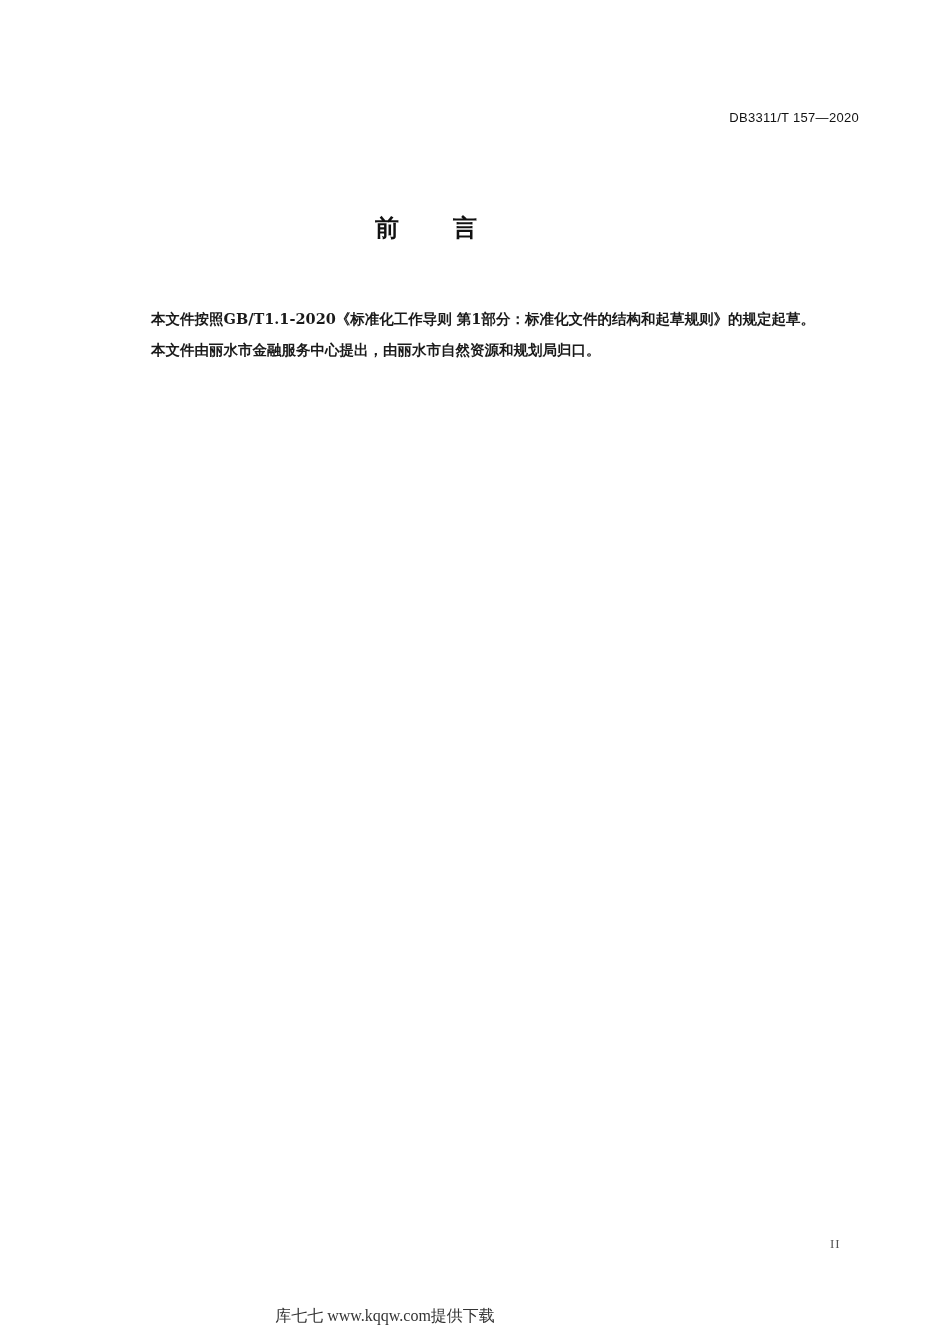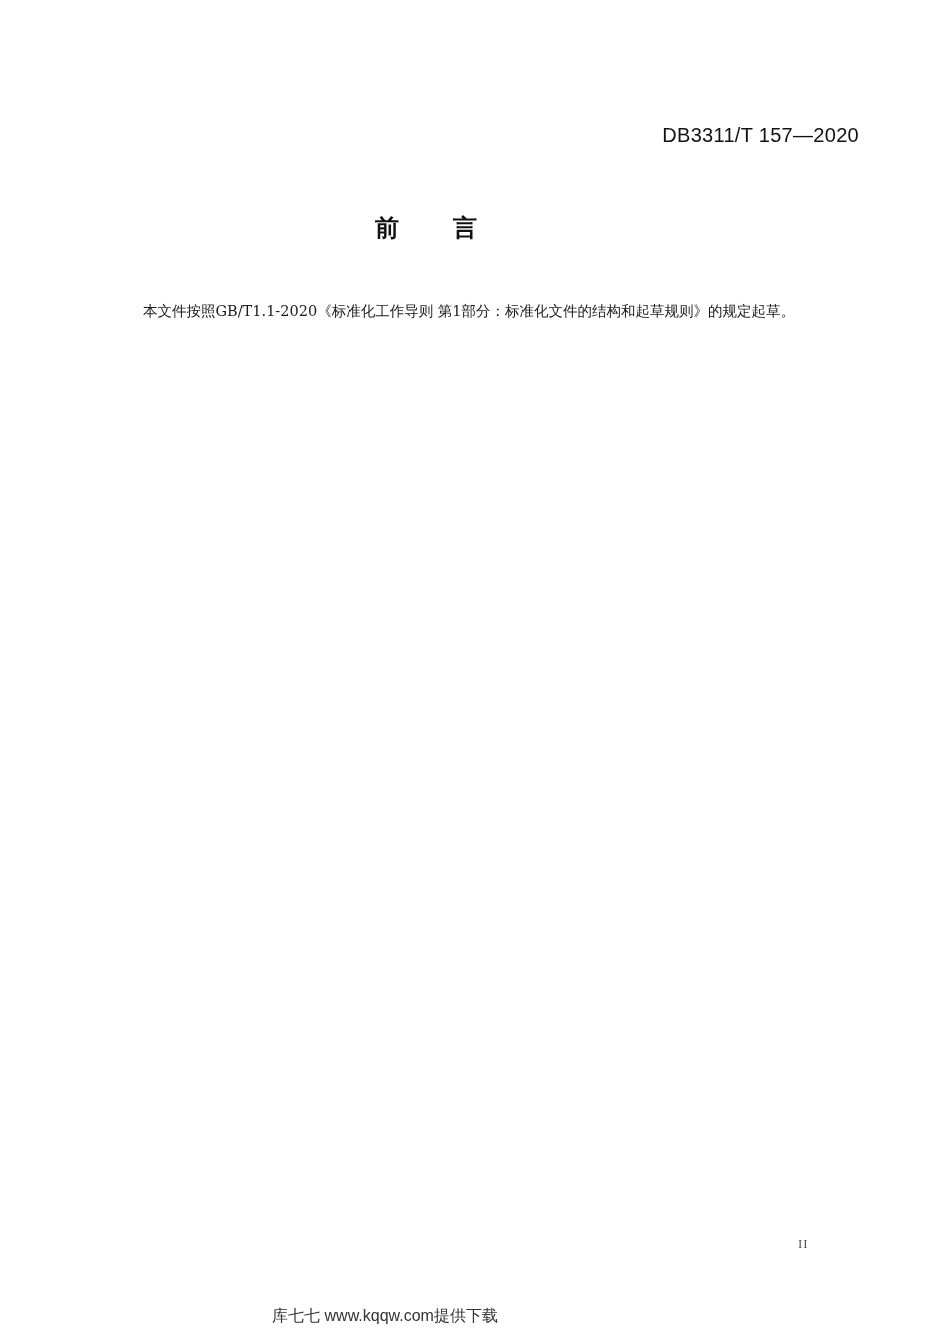--- a/index.html
+++ b/index.html
@@ -10,24 +10,24 @@
     body {
       width: 950px;
       height: 1344px;
       position: relative;
       overflow: hidden;
       color: #1a1a1a;
       font-family: "DejaVu Serif", "Liberation Serif", serif;
     }
     .doc-code {
       position: absolute;
-      top: 124px;
+      top: 110px;
       right: 91px;
       font-family: "Liberation Sans", "DejaVu Sans", sans-serif;
-      font-size: 20px;
+      font-size: 13px;
       letter-spacing: 0.3px;
       color: #111;
     }
     .title {
       position: absolute;
       top: 212px;
       left: 0;
       width: 852px;
       text-align: center;
       font-family: "DejaVu Sans", "Liberation Sans", sans-serif;
@@ -45,52 +45,54 @@
     .body-text {
       position: absolute;
       top: 300px;
       left: 114px;
       width: 746px;
       font-size: 14.5px;
       line-height: 22.5px;
       color: #1a1a1a;
     }
     .para {
-      margin: 0;
+      margin: 8px;
       text-indent: 2em;
       text-align: justify;
+      font-weight: bold;
     }
     .page-num {
       position: absolute;
       top: 1236px;
-      left: 798px;
+      left: 830px;
       font-family: "Liberation Serif", "DejaVu Serif", serif;
       font-size: 13px;
       color: #555;
       letter-spacing: 1px;
     }
     .footer {
       position: absolute;
       top: 1306px;
       left: 0;
       width: 770px;
       text-align: center;
-      font-family: Liberation Sans, sans-serif;
+      font-family: Liberation Serif, serif;
       font-size: 16px;
       color: #333;
     }
   </style>
 </head>
 <body>
 
 <div class="doc-code">DB3311/T 157—2020</div>
 
 <div class="title">
   <span class="t-char">前</span><span class="t-gap"></span><span class="t-char">言</span>
 </div>
 
 <div class="body-text">
   <p class="para">本文件按照GB/T1.1-2020《标准化工作导则 第1部分：标准化文件的结构和起草规则》的规定起草。</p>
+  <p class="para">本文件由丽水市金融服务中心提出，由丽水市自然资源和规划局归口。</p>
 </div>
 
 <div class="page-num">II</div>
 
 <div class="footer">库七七 www.kqqw.com提供下载</div>
 
 </body></html>

